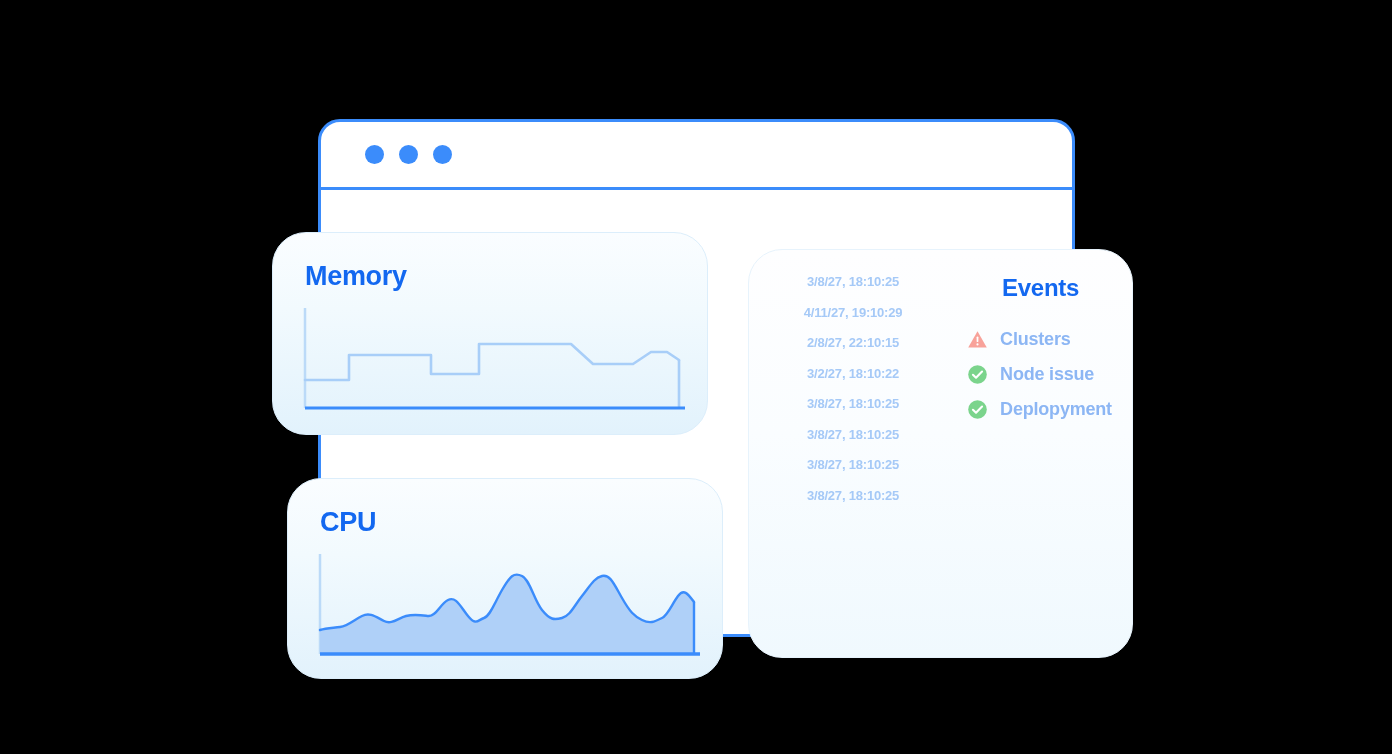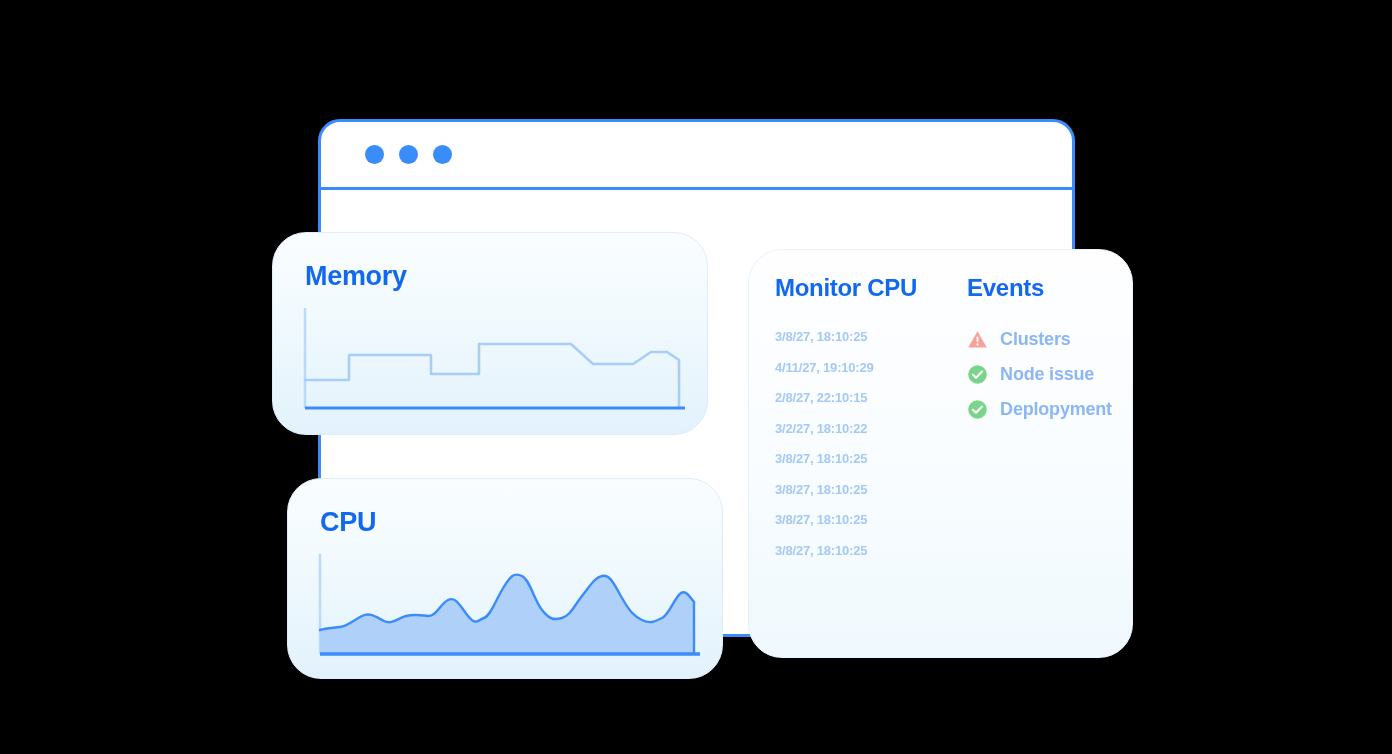--- a/index.html
+++ b/index.html
@@ -15,20 +15,21 @@
     font-family: "Liberation Sans", sans-serif;
     -webkit-font-smoothing: antialiased;
   }
 
   #stage {
     position: absolute;
     left: 0;
     top: 0;
     width: 1392px;
     height: 754px;
+    text-align: center;
   }
 
   
   .browser-window {
     position: absolute;
     left: 318px;
     top: 119px;
     width: 757px;
     height: 518px;
     background: #ffffff;
@@ -216,21 +217,20 @@
         <line x1="376" y1="48" x2="376" y2="100" stroke="#3B8CFB" stroke-width="2.4"></line>
         <line x1="2" y1="100" x2="382" y2="100" stroke="#3B8CFB" stroke-width="3.4"></line>
       </svg>
     </div>
   </div>
 
   <div class="events-card">
     <div class="events-inner">
 
       <div class="events-col monitor">
-        <div class="col-heading">Monitor CPU</div>
 
         <div class="timestamp-row">3/8/27, 18:10:25</div>
         <div class="timestamp-row">4/11/27, 19:10:29</div>
         <div class="timestamp-row">2/8/27, 22:10:15</div>
         <div class="timestamp-row">3/2/27, 18:10:22</div>
         <div class="timestamp-row">3/8/27, 18:10:25</div>
         <div class="timestamp-row">3/8/27, 18:10:25</div>
         <div class="timestamp-row">3/8/27, 18:10:25</div>
         <div class="timestamp-row">3/8/27, 18:10:25</div>
       </div>

